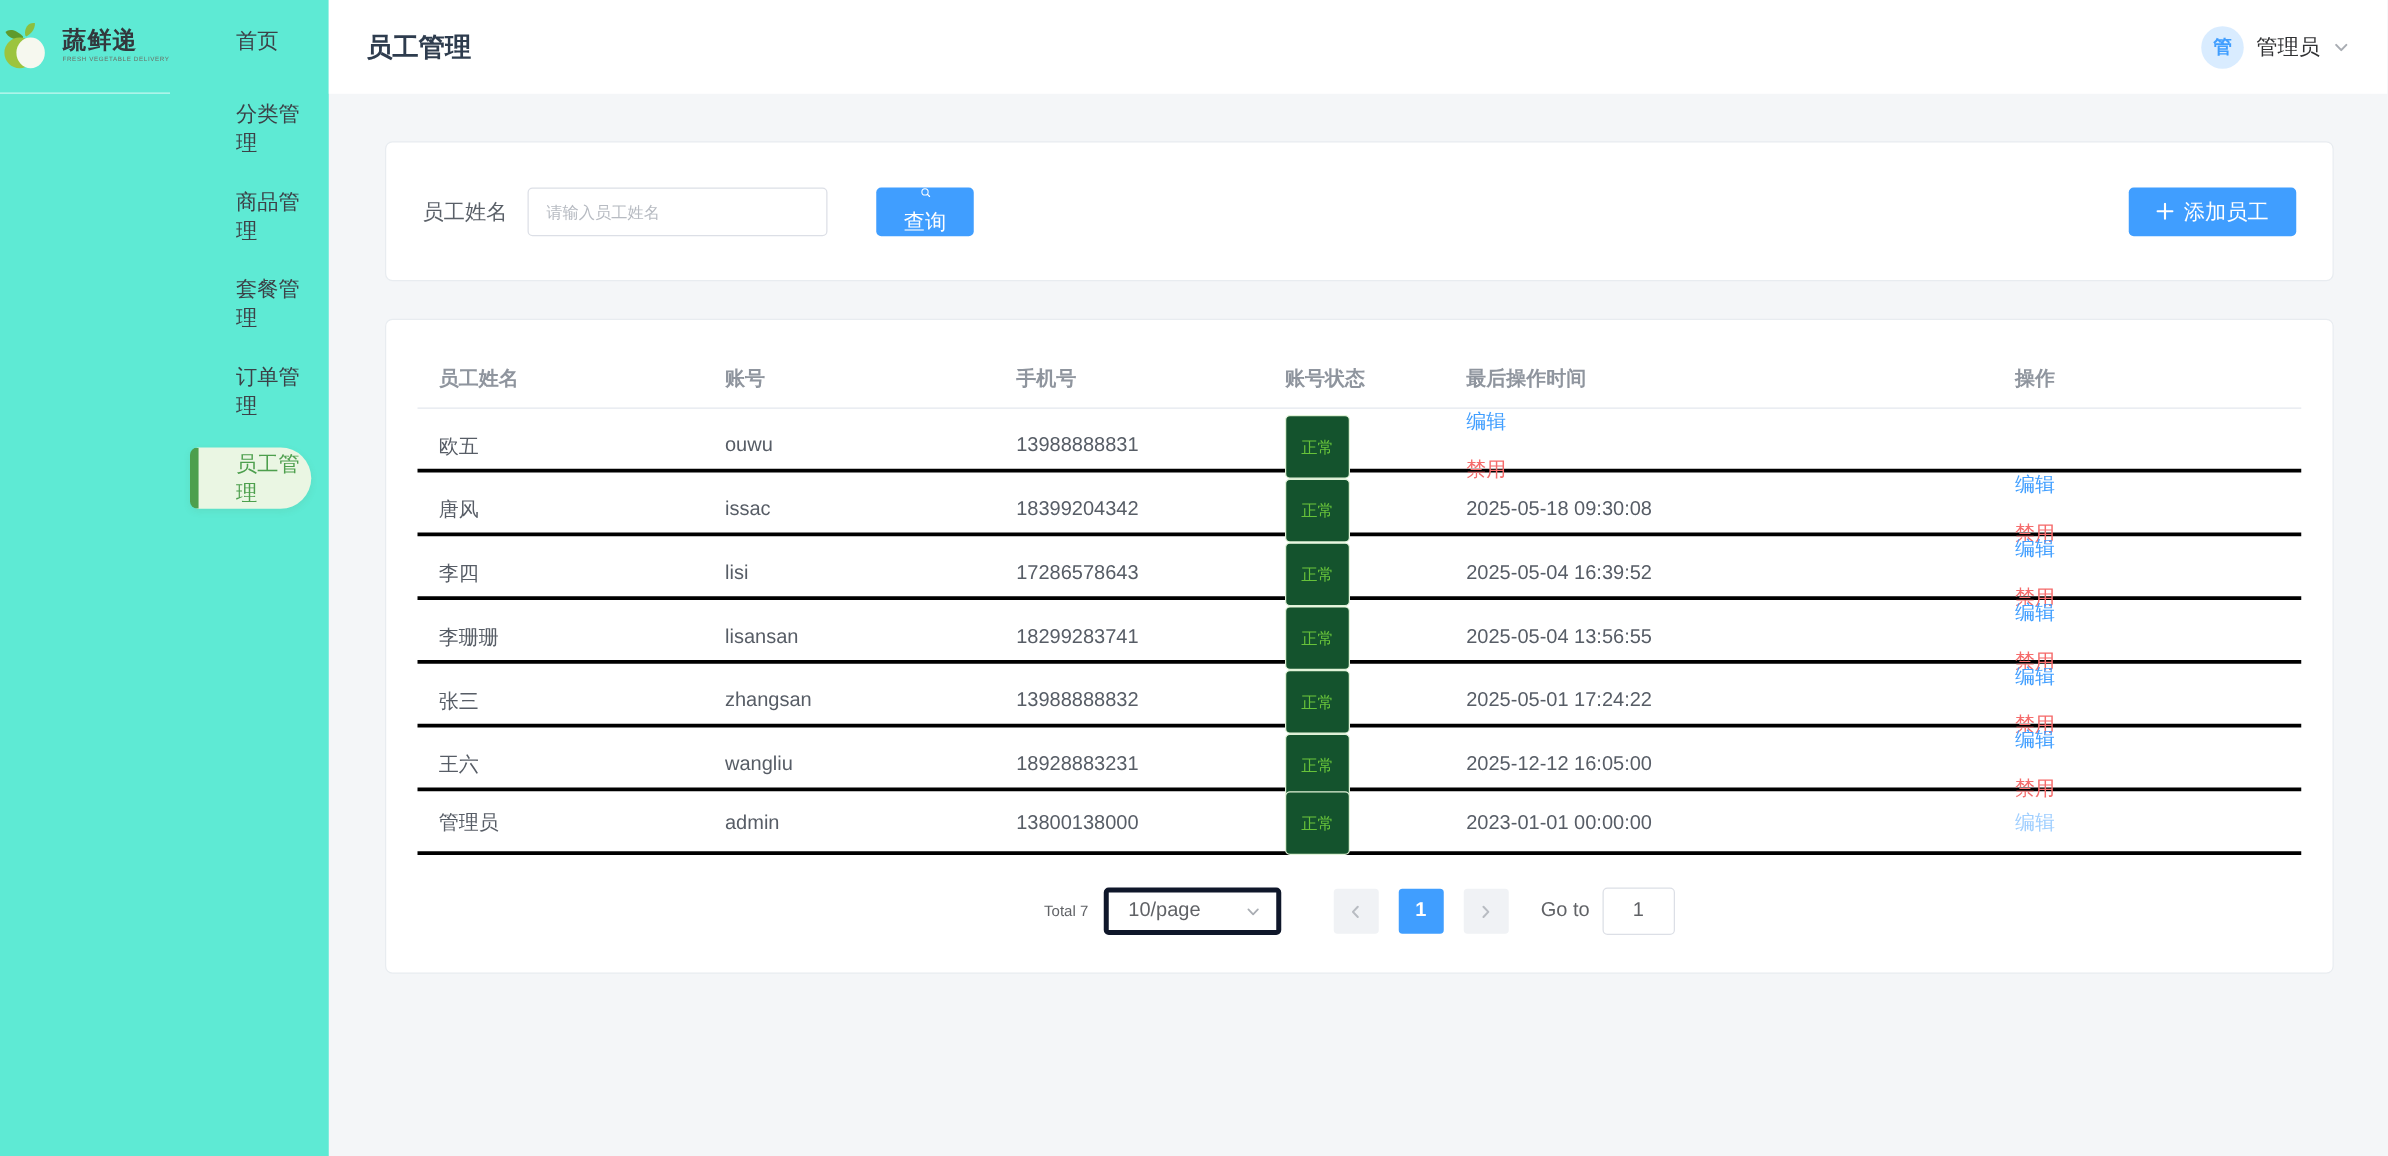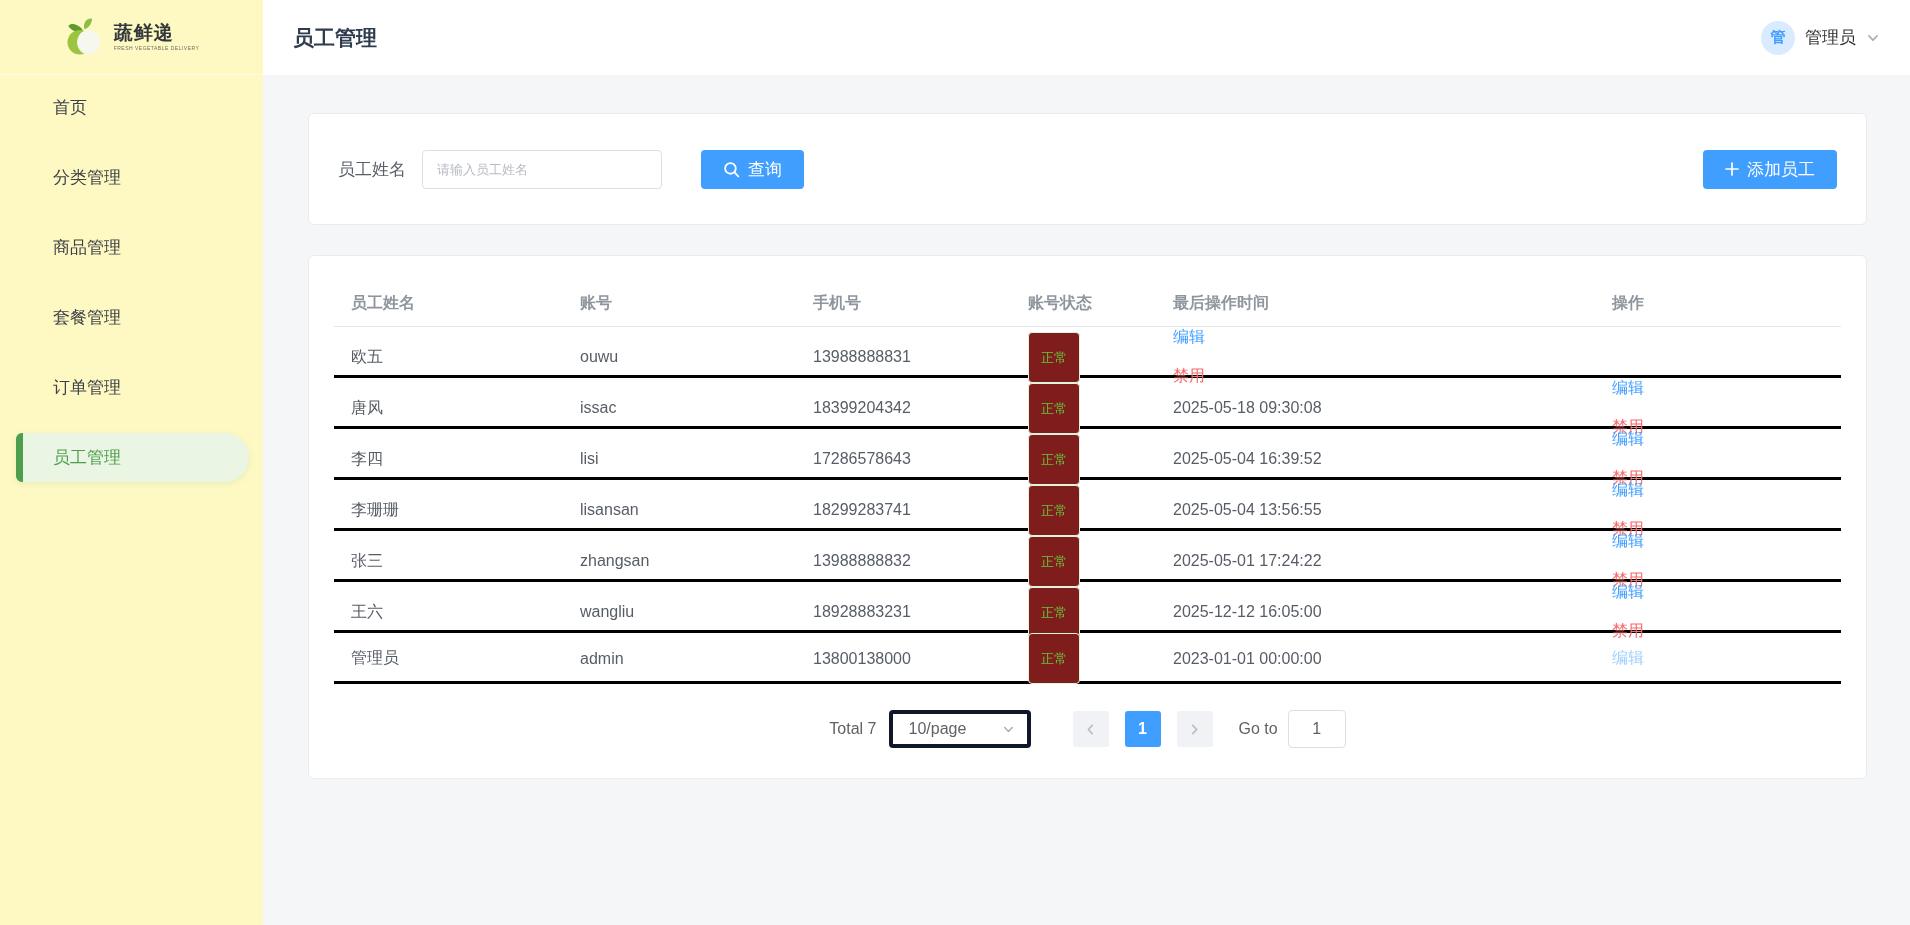--- a/index.html
+++ b/index.html
@@ -1,21 +1,21 @@
 <!DOCTYPE html>
 <html><head>
 <meta charset="utf-8">
 <style>
   * { box-sizing: border-box; margin: 0; padding: 0; }
   html,body { width:1910px; height:925px; overflow:hidden; }
   body { font-family:"Liberation Sans","DejaVu Sans",sans-serif; background:#f4f6f8; color:#303133; }
   .app { display:flex; width:1910px; height:925px; }
 
   
-  .sidebar { width:263px; flex-shrink:0; background:#fef9c3; display:flex; flex-direction:column; }
+  .sidebar { width:263px; flex-shrink:0; background:#5eead4; display:flex; flex-direction:row; }
   .logo-area { height:75px; display:flex; align-items:center; justify-content:center; gap:8px;
                border-bottom:1px solid rgba(255,255,255,.65); }
   .brand-text { display:flex; flex-direction:column; line-height:1.1; }
   .brand-name { font-size:19px; font-weight:bold; color:#33383d; letter-spacing:1px; }
   .brand-sub { font-size:5px; color:#6a6f66; letter-spacing:.5px; margin-top:2px; white-space:nowrap; }
   .menu { padding-top:8px; }
   .menu-item { height:49px; margin:0 14px 21px 16px; display:flex; align-items:center;
                padding-left:37px; font-size:17px; color:#3c4147; cursor:pointer; }
   .menu-item.active { background:#eaf6e3; border-left:7px solid #4d9f4d; padding-left:30px;
                border-radius:6px 25px 25px 6px; color:#4d9f4d;
@@ -36,42 +36,42 @@
   
   .search-card { height:112px; display:flex; align-items:center; padding:0 29px; margin-bottom:30px; }
   .search-label { font-size:17px; color:#5a6068; margin-right:16px; white-space:nowrap; }
   .search-input { width:240px; height:39px; border:1px solid #dcdfe6; border-radius:4px;
                   padding:0 14px; font-size:13px; color:#606266; outline:none;
                   font-family:"Liberation Sans","DejaVu Sans",sans-serif; }
   .search-input::placeholder { color:#b7bbc2; }
   .btn-primary { background:#409eff; color:#fff; border:none; border-radius:4px; height:39px;
                  padding:0 22px; font-size:17px; display:inline-flex; align-items:center; gap:8px;
                  cursor:pointer; font-family:inherit; }
-  .query-btn { margin-left:39px; }
+  .query-btn { margin-left:39px;flex-direction:column; }
   .add-btn { margin-left:auto; }
 
   
   .table-card { padding:25px 25px 30px 25px; }
   .thead, .trow { display:grid; grid-template-columns:229px 233px 215px 145px 439px 1fr;
                   align-items:center; padding-left:17px; }
   .thead { height:46px; border-bottom:1px solid #e4e8ee; }
   .th { font-size:16px; font-weight:bold; color:#8f959e; }
   .trow { height:51px; border-bottom:3px solid #000000; }
   .td { font-size:16px; color:#575d66; white-space:nowrap; }
   .badge { display:inline-block; padding:18px 12px; font-size:13px; line-height:1; color:#67c23a;
-           background:#7f1d1d; border:1px solid #e1f3d8; border-radius:4px;text-align:right; }
+           background:#14532d; border:1px solid #e1f3d8; border-radius:4px;text-align:right; }
   .ops { display:flex; gap:18px;flex-direction:column; }
   .link { font-size:16px; cursor:pointer; text-decoration:none; }
   .link.edit { color:#409eff; }
   .link.edit.disabled { color:#a0cfff; cursor:not-allowed; }
   .link.danger { color:#f56c6c; }
 
   
   .pagination { margin-top:26px; display:flex; align-items:center; justify-content:center; }
-  .pg-total { font-size:16px; color:#606266; margin-right:12px; }
+  .pg-total { font-size:12px; color:#606266; margin-right:12px; }
   .pg-size { width:142px; height:38px; border:4px solid #0f172a; border-radius:4px;
              display:flex; align-items:center; padding:0 12px 0 16px; font-size:16px; color:#606266;
              cursor:pointer; margin-right:42px; justify-content:space-between; background:#fff; }
   .pg-btn { width:36px; height:36px; border:none; border-radius:3px; background:#f0f2f5;
             display:flex; align-items:center; justify-content:center; cursor:pointer; }
   .pg-page { width:36px; height:36px; border:none; border-radius:3px; background:#409eff; color:#fff;
              font-size:16px; font-weight:bold; margin:0 16px; cursor:pointer; font-family:inherit; }
   .pg-goto-label { font-size:16px; color:#606266; margin:0 10px 0 26px; }
   .pg-goto-input { width:58px; height:38px; border:1px solid #dcdfe6; border-radius:4px;
                    text-align:center; font-size:16px; color:#606266; outline:none;

